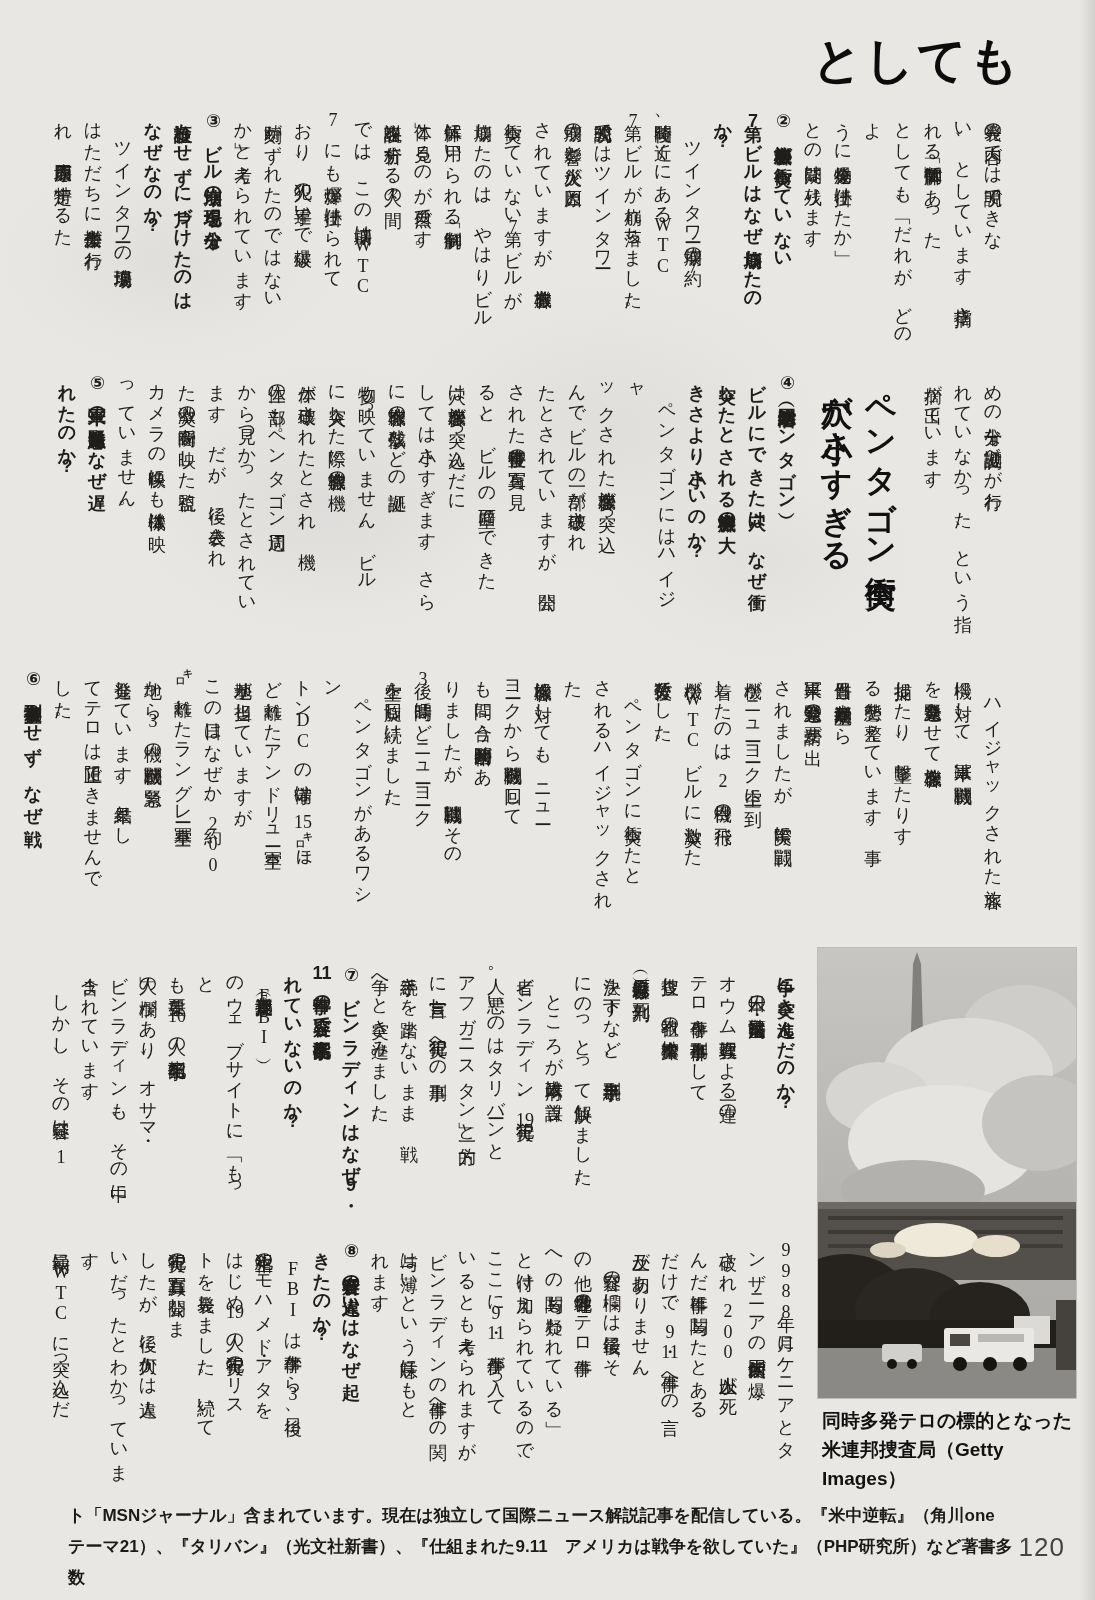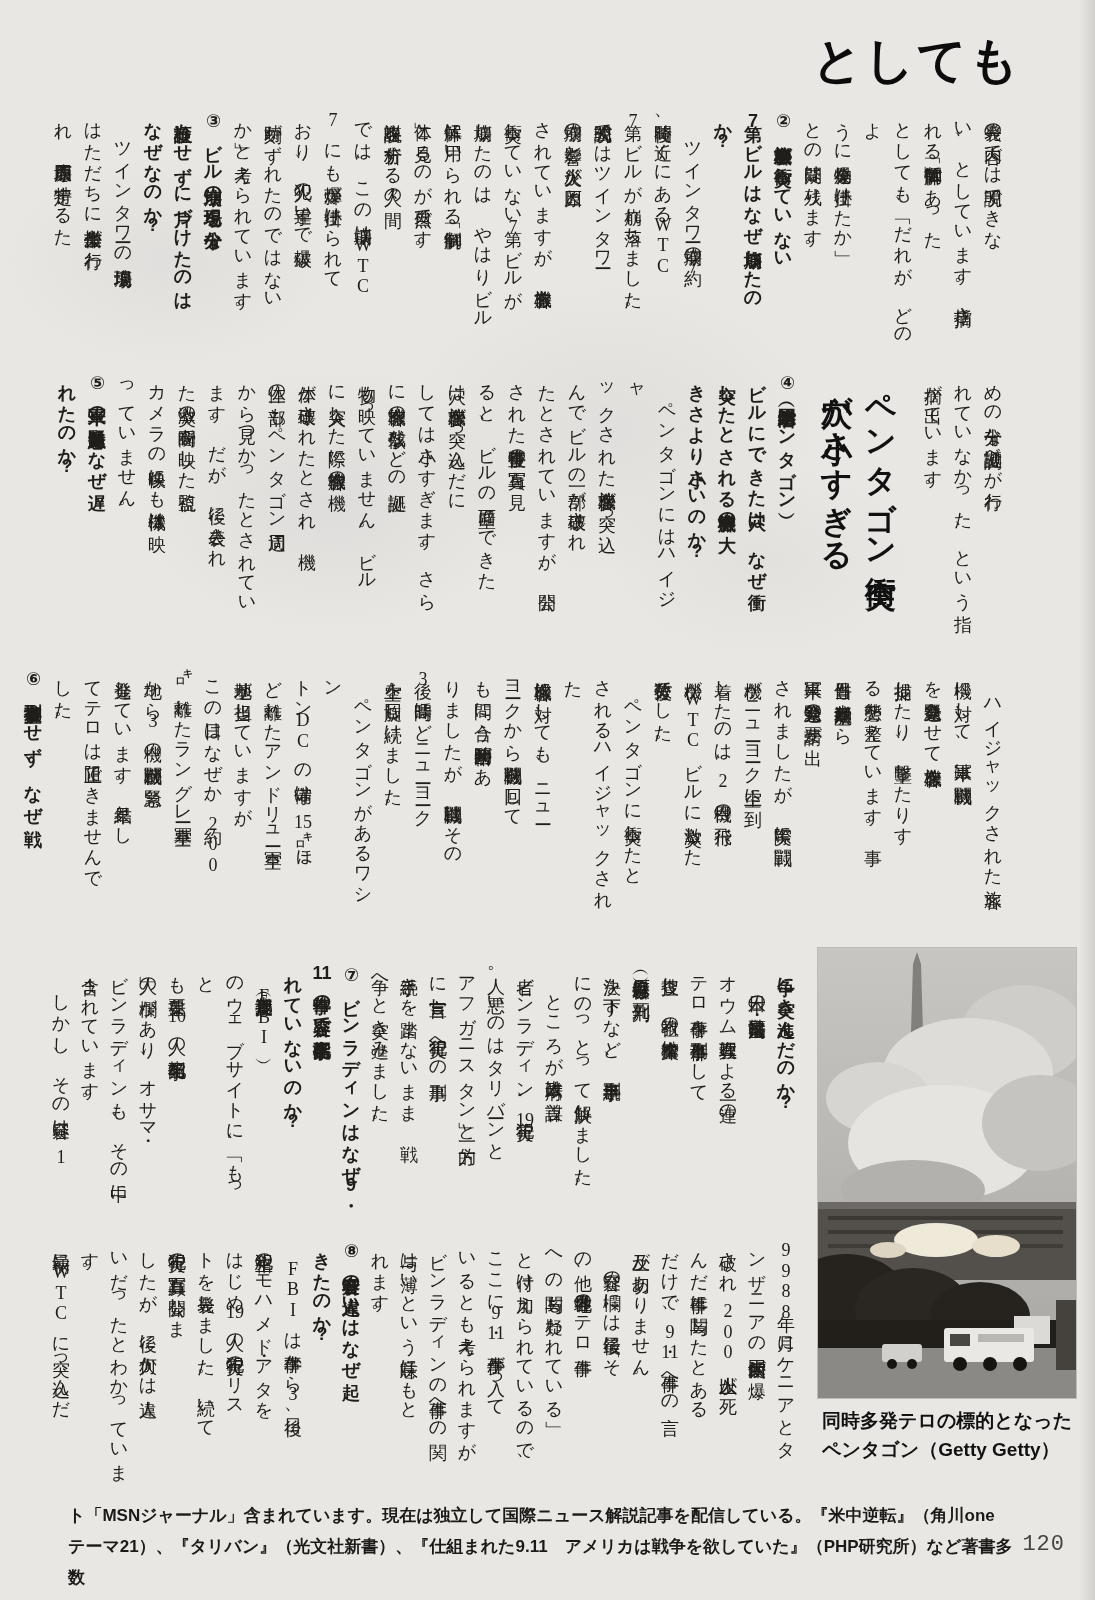--- a/index.html
+++ b/index.html
@@ -63,22 +63,22 @@
     font-family:"Liberation Sans","DejaVu Sans",sans-serif;
     font-weight:700;font-size:19px;line-height:29px;color:#111;
   }
   .bio{
     position:absolute;left:68px;top:1500px;width:950px;
     font-family:"Liberation Sans","DejaVu Sans",sans-serif;
     font-weight:600;font-size:17px;line-height:31px;color:#1b1a18;
   }
   .pagenum{
     position:absolute;right:30px;top:1532px;
-    font-family:Liberation Mono, monospace;
-    font-size:22px;color:#45433f;letter-spacing:1px;margin-left:14px;
+    font-family:Liberation Sans, sans-serif;
+    font-size:26px;color:#45433f;letter-spacing:1px;margin-left:14px;
   }
 </style>
 </head>
 <body>
 
 <div class="page">
   <div class="ghost"></div>
 
   <div class="logo">としても</div>
 
@@ -287,21 +287,21 @@
         <rect x="64" y="396" width="40" height="18" rx="3" fill="#d2d0cc"></rect>
         <circle cx="74" cy="416" r="5" fill="#17150f"></circle>
         <circle cx="94" cy="416" r="5" fill="#17150f"></circle>
         <rect x="238" y="352" width="20" height="70" fill="#45423e"></rect>
       </g>
     </svg>
   </figure>
 
   <div class="caption">
     <div>同時多発テロの標的となった</div>
-    <div>ペンタゴン（Getty Getty）</div>
+    <div>米連邦捜査局（Getty Images）</div>
   </div>
 
   <div class="bio">
     <div>ト「MSNジャーナル」含まれています。現在は独立して国際ニュース解説記事を配信している。『米中逆転』（角川one</div>
     <div>テーマ21）、『タリバン』（光文社新書）、『仕組まれた9.11　アメリカは戦争を欲していた』（PHP研究所）など著書多数</div>
   </div>
 
   <div class="pagenum">120</div>
 </div>
 

